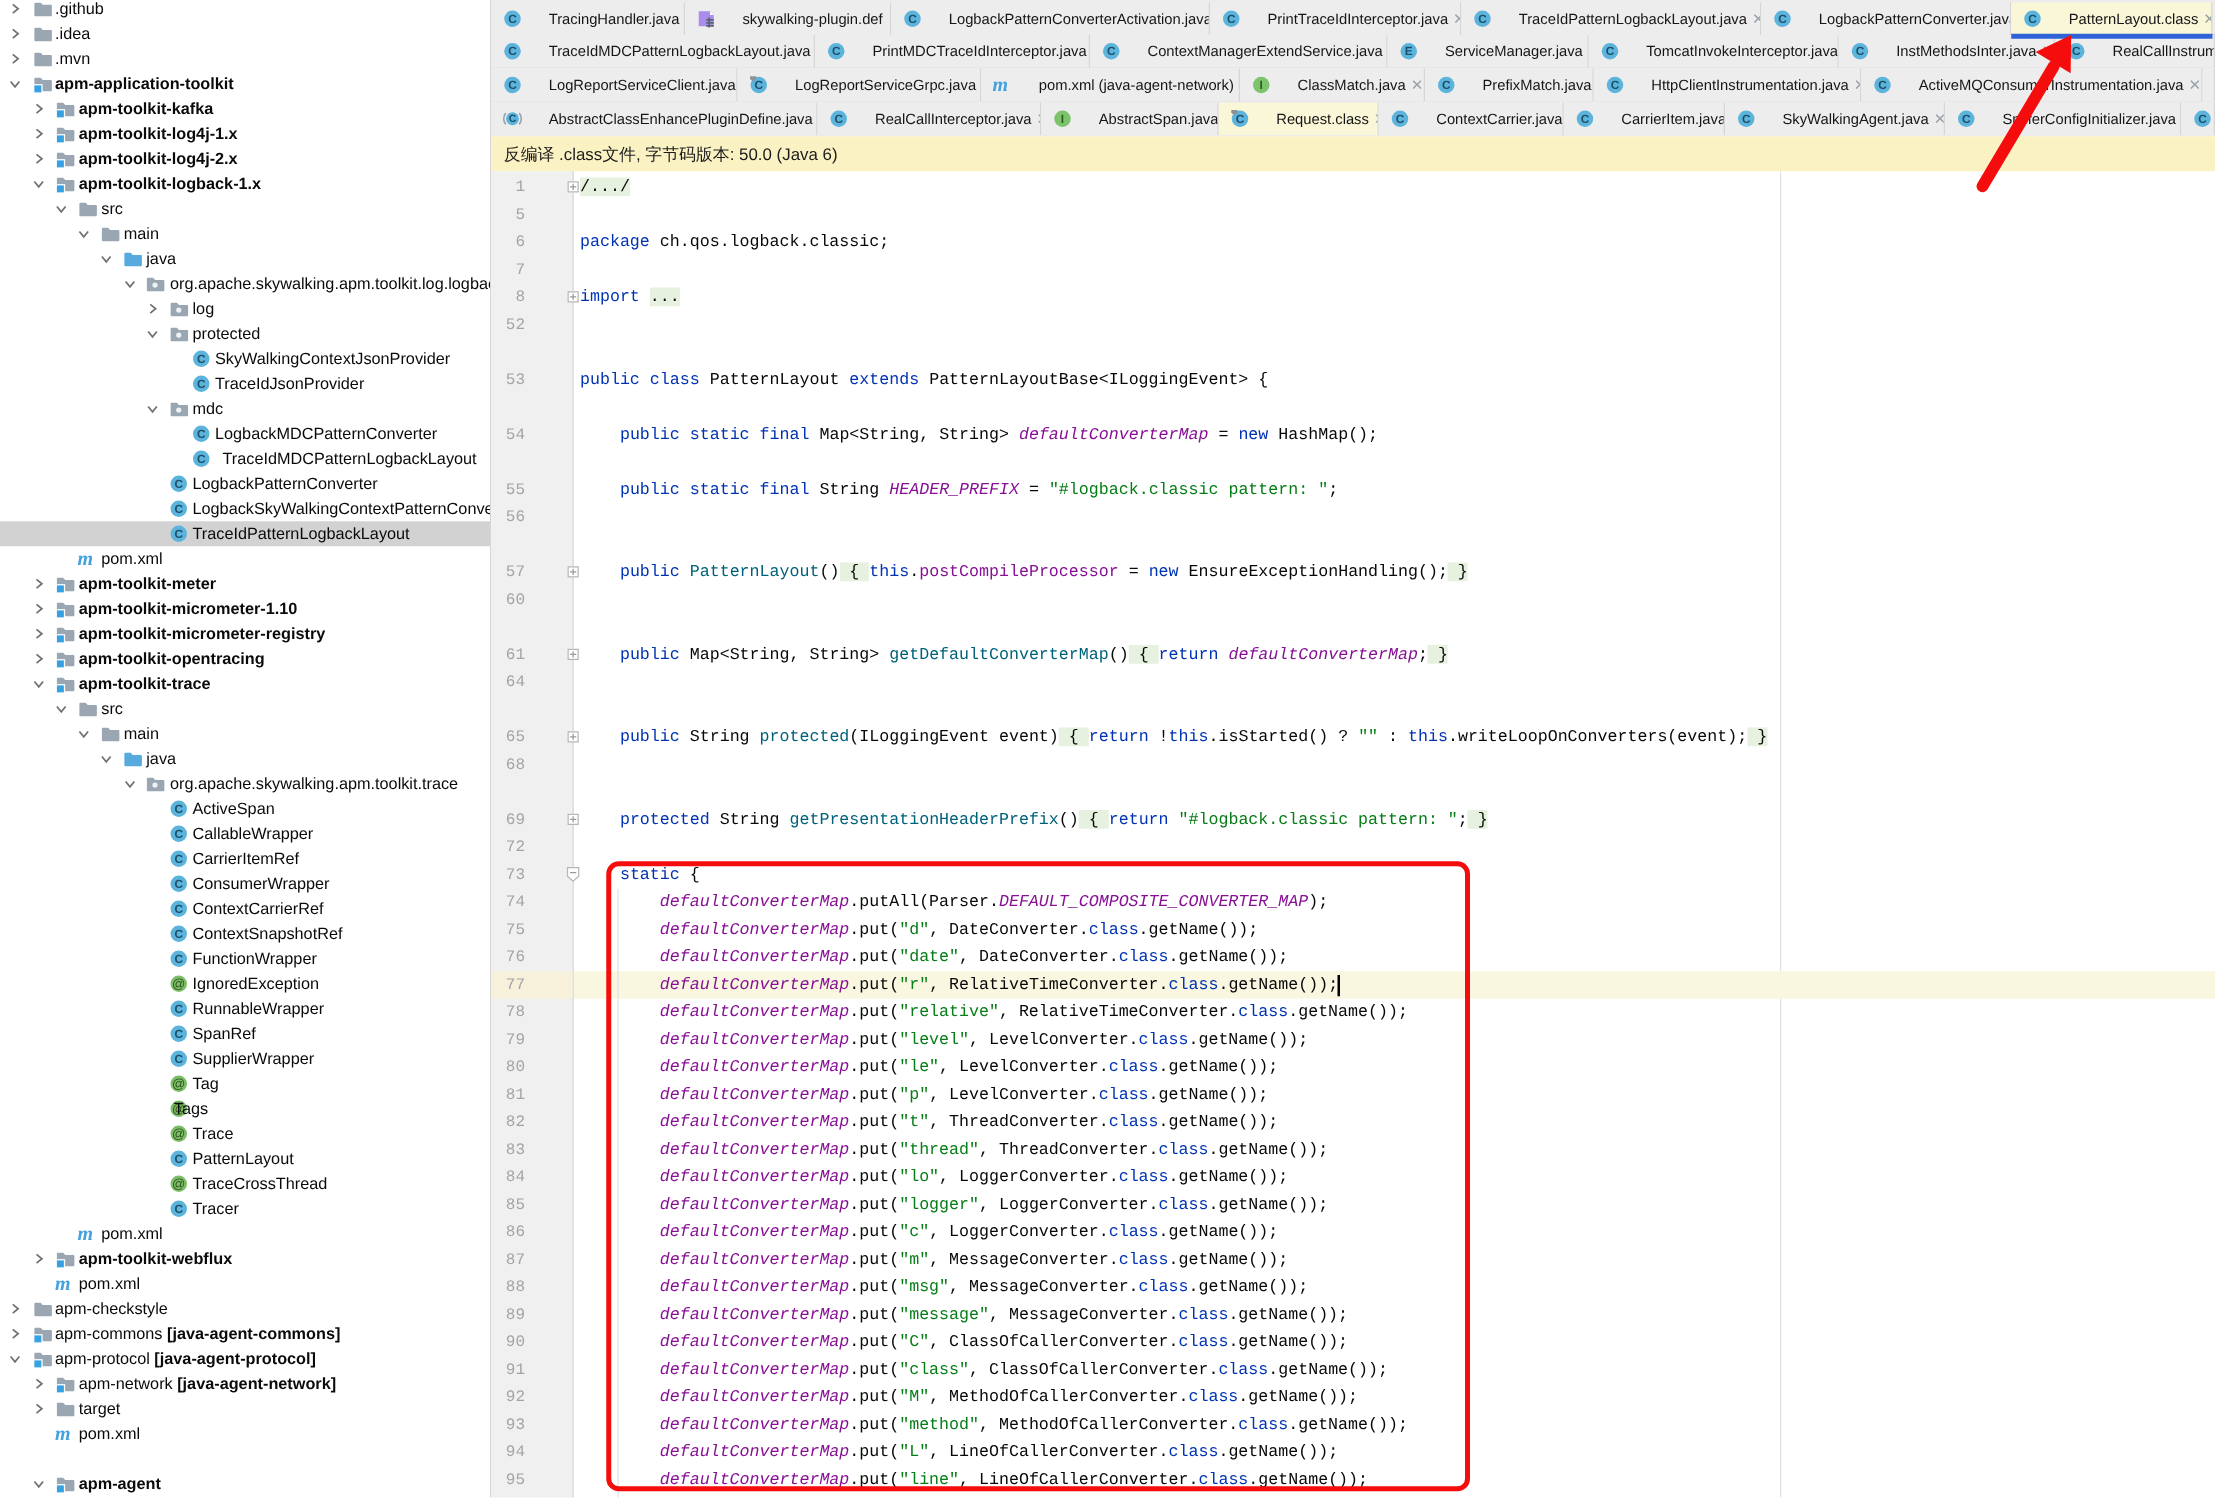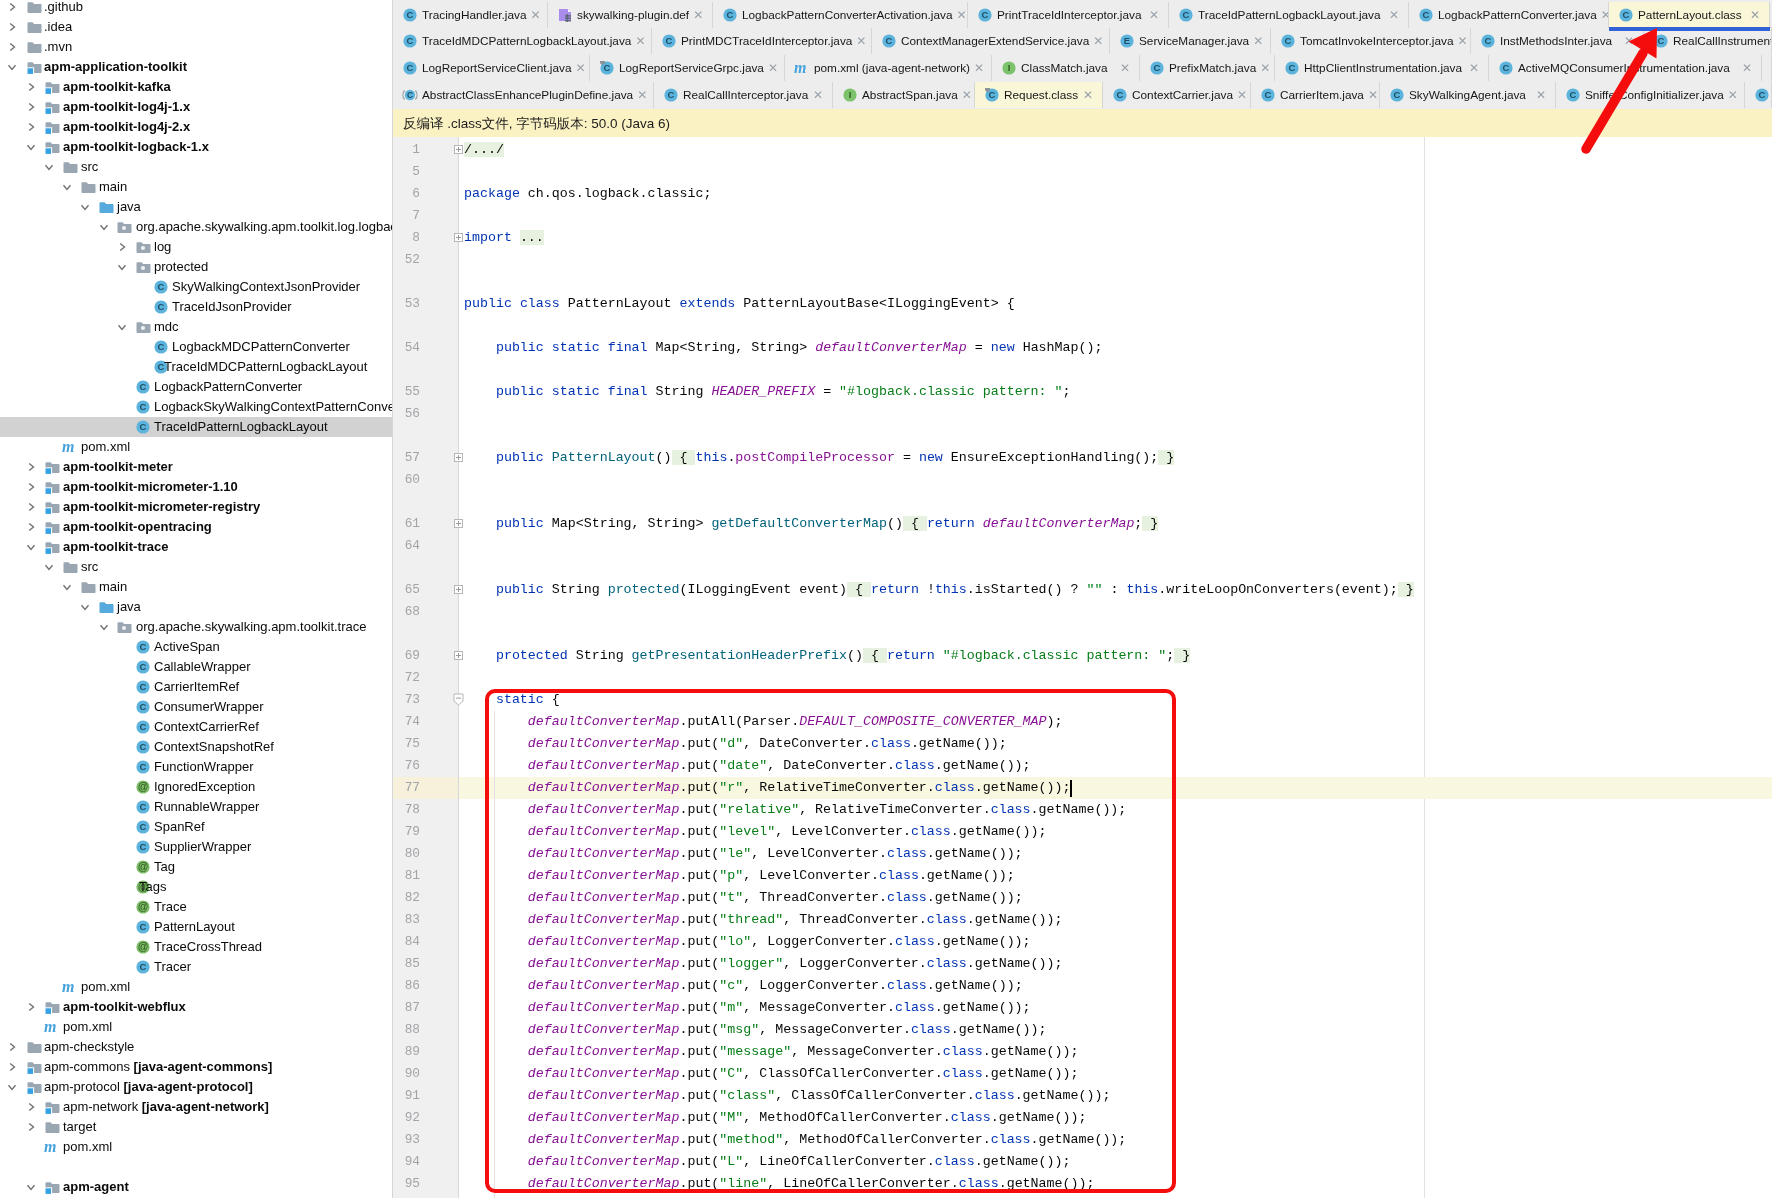--- a/index.html
+++ b/index.html
@@ -13,21 +13,21 @@
   .ch,.tic{position:absolute;width:16px;height:16px;top:2px;}
   
   #vdiv{position:absolute;left:392px;top:0;width:1px;height:1198px;background:#d6d6d6;}
   
   #tabs{position:absolute;left:393px;top:0;width:1379px;height:109px;background:#ececec;}
   .trow{position:absolute;left:0;width:1379px;height:27px;border-bottom:1px solid #d3d3d3;box-sizing:border-box;}
   .tab{position:absolute;top:0;height:26px;display:flex;align-items:center;box-sizing:border-box;
        border-right:1px solid #d6d6d6;background:#ededed;overflow:hidden;}
   .tab.yel{background:#faf6d8;}
   .tab .ic{flex:0 0 16px;width:16px;height:16px;margin-left:9px;}
-  .tab .lb{margin-left:4px;font-size:11.8px;color:#161616;white-space:nowrap;flex:1 1 auto;}
+  .tab .lb{margin-left:21px;font-size:11.8px;color:#161616;white-space:nowrap;flex:1 1 auto;}
   .tab .x{flex:0 0 auto;margin:0 9px 0 4px;color:#99a1a8;font-size:12px;line-height:12px;}
   #underline{position:absolute;left:1609px;top:27px;width:161px;height:4px;background:#3063d8;z-index:5;}
   
   #banner{position:absolute;left:393px;top:109px;width:1379px;height:28px;background:#fbf2c4;}
   #banner span{position:absolute;left:10px;top:6px;font-size:13.5px;color:#1c1c1c;}
   
   #gutter{position:absolute;left:393px;top:137px;width:66px;height:1061px;background:#f0f0f0;
           border-right:1px solid #d8d8d8;box-sizing:border-box;}
   #mguide{position:absolute;left:1424px;top:137px;width:1px;height:1061px;background:#e2e2e2;}
   #iguide{position:absolute;left:494px;top:711px;width:1px;height:487px;background:#e2e2e2;}
@@ -216,21 +216,21 @@
           <circle cx="8" cy="8" r="6.6" fill="#5cb3dc"></circle>
           <text x="8" y="11.2" text-anchor="middle" font-family="Liberation Sans" font-size="9.5" font-weight="bold" fill="#1c4f68">C</text>
         </svg></span>
       <span class="tt" style="left:172px">LogbackMDCPatternConverter</span>
     </div>
 <div class="tr" style="top:357px">
       <span class="tic" style="left:153px"><svg width="16" height="16" viewBox="0 0 16 16">
           <circle cx="8" cy="8" r="6.6" fill="#5cb3dc"></circle>
           <text x="8" y="11.2" text-anchor="middle" font-family="Liberation Sans" font-size="9.5" font-weight="bold" fill="#1c4f68">C</text>
         </svg></span>
-      <span class="tt" style="left:164px">TraceIdMDCPatternLogbackLayout</span>
+      <span class="tt" style="left:178px">TraceIdMDCPatternLogbackLayout</span>
     </div>
 <div class="tr" style="top:377px">
       <span class="tic" style="left:135px"><svg width="16" height="16" viewBox="0 0 16 16">
           <circle cx="8" cy="8" r="6.6" fill="#5cb3dc"></circle>
           <text x="8" y="11.2" text-anchor="middle" font-family="Liberation Sans" font-size="9.5" font-weight="bold" fill="#1c4f68">C</text>
         </svg></span>
       <span class="tt" style="left:154px">LogbackPatternConverter</span>
     </div>
 <div class="tr" style="top:397px">
       <span class="tic" style="left:135px"><svg width="16" height="16" viewBox="0 0 16 16">

